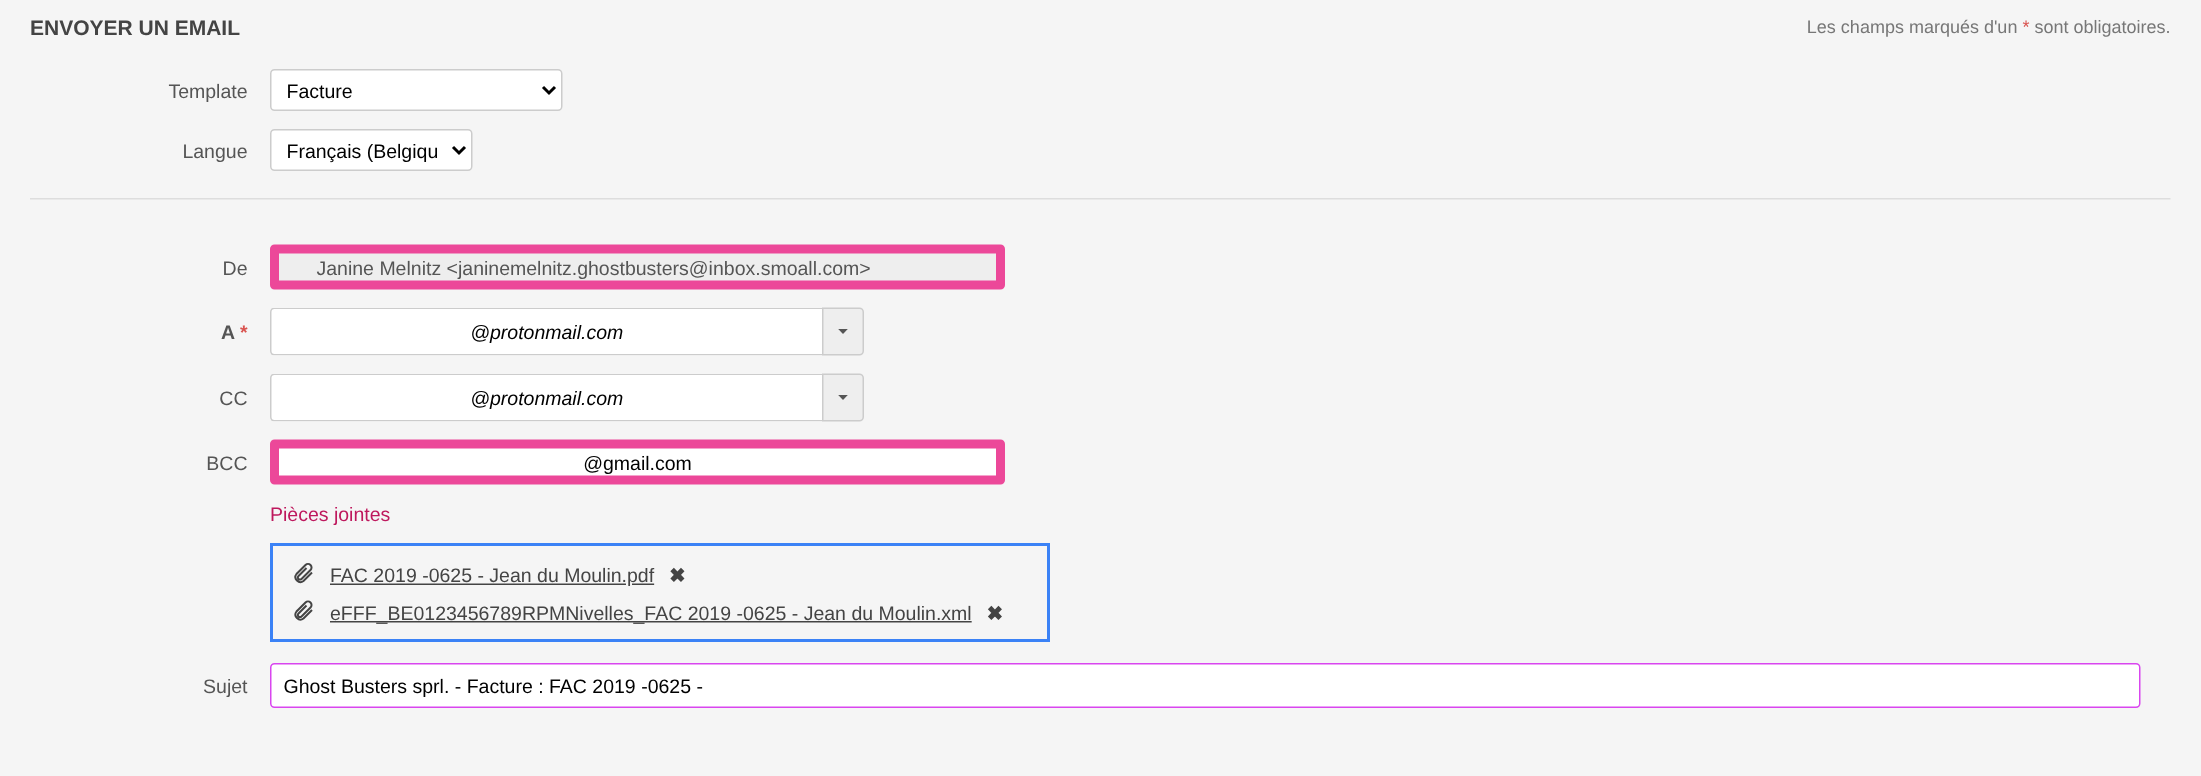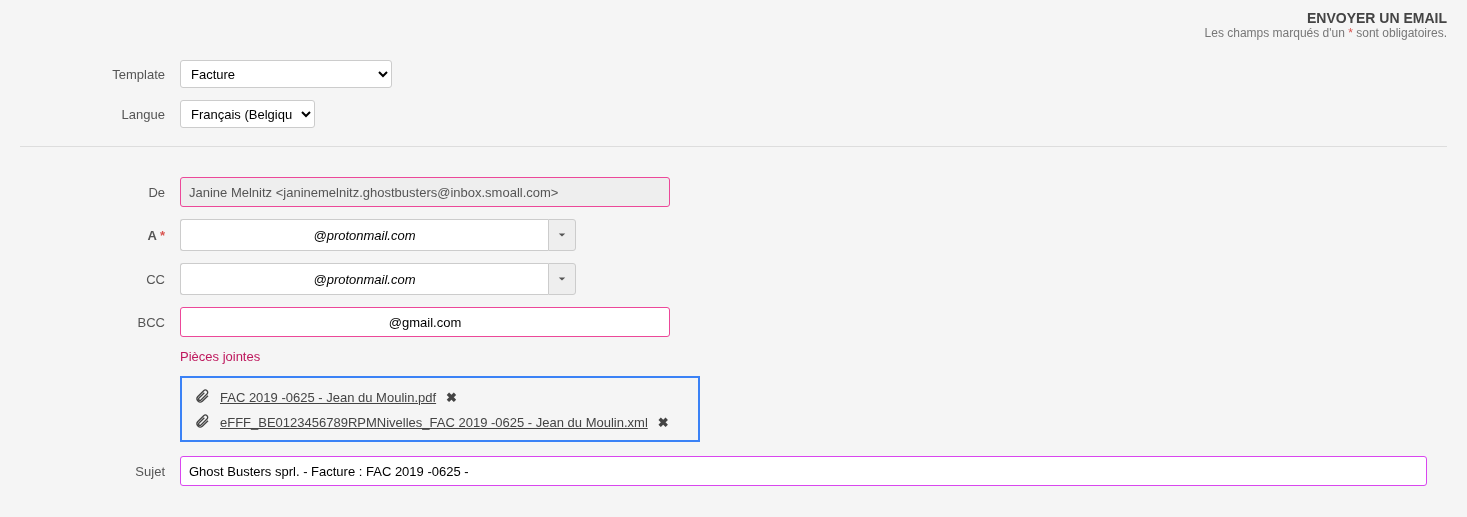--- a/index.html
+++ b/index.html
@@ -6,23 +6,22 @@
     body {
       font-family: Arial, Helvetica, sans-serif;
       background: #f5f5f5;
       color: #333;
       font-size: 13px;
       padding: 10px 20px;
     }
     .header-row {
       display: flex;
       justify-content: space-between;
-      align-items: flex-end;
+      align-items: center;
       margin-bottom: 20px;
-      flex-direction: column;
     }
     .page-title {
       font-size: 14px;
       font-weight: bold;
       color: #444;
     }
     .required-note {
       font-size: 12px;
       color: #777;
     }
@@ -42,30 +41,30 @@
     .label-col .star { color: #d9534f; }
     .input-col { flex: 0 0 auto; }
     select {
       background: #fff;
       border: 1px solid #ccc;
       padding: 4px 6px;
       font-size: 13px;
       height: 28px;
       border-radius: 3px;
     }
-    .select-template { width: 212px; }
+    .select-template { width: 195px; }
     .select-lang { width: 135px; }
     hr.divider {
       border: none;
       border-top: 1px solid #ddd;
       margin: 18px 0 30px 0;
     }
     .txt-input {
-      border: 1px solid #ec4899;
-      padding: 6px 8px;
+      border: 6px solid #ec4899;
+      padding: 6px 25px;
       font-size: 13px;
       height: 30px;
       background: #fff;
       border-radius: 3px;
     }
     .readonly {
       background: #eee;
       color: #555;
     }
     .w490 { width: 490px; }

